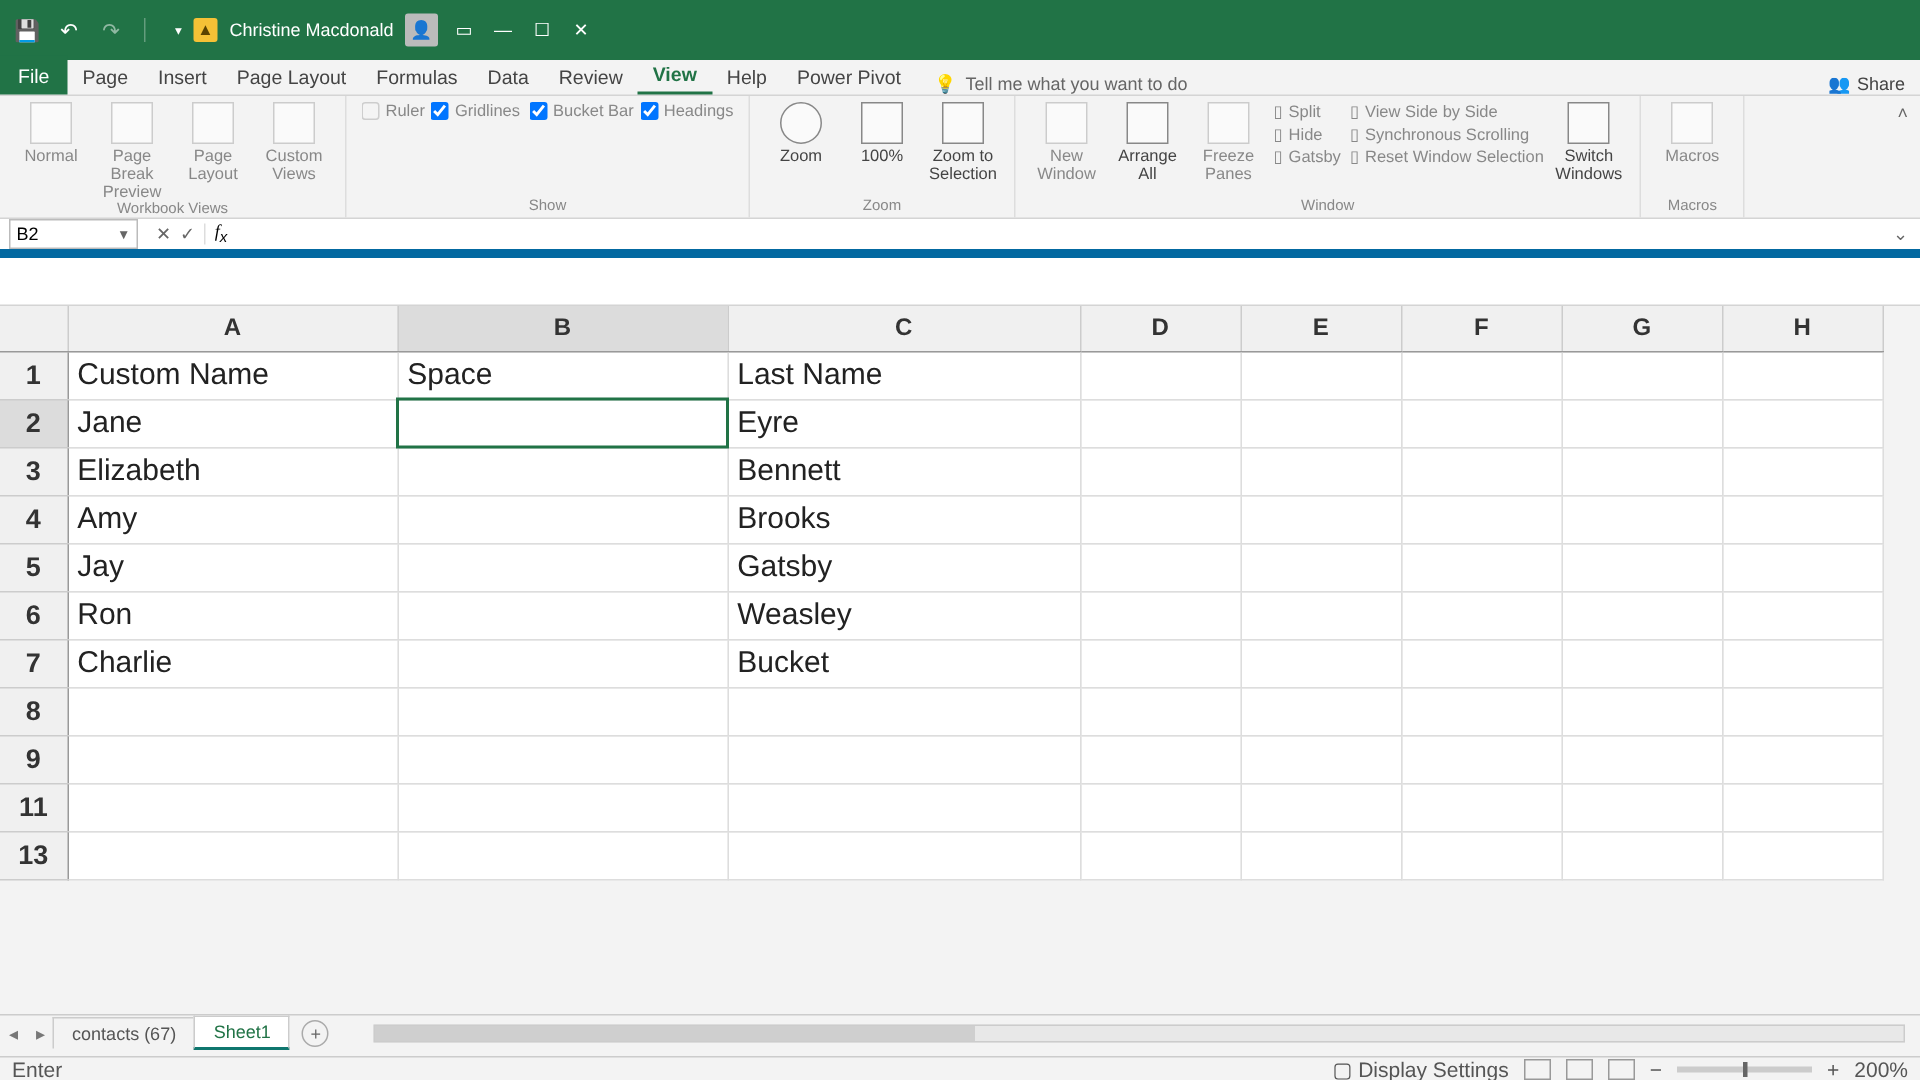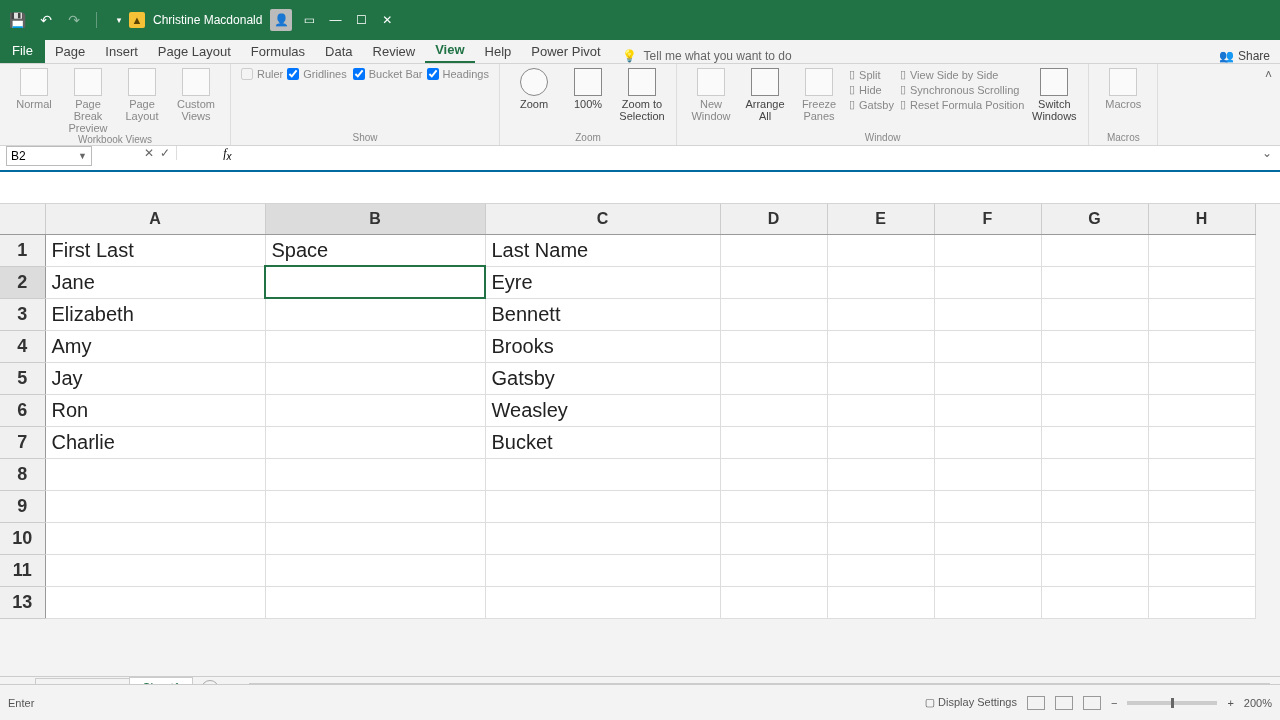--- a/index.html
+++ b/index.html
@@ -34,21 +34,21 @@
 .vbtn.dark{ color:#444;}
 .vbtn.dark .ico{ border-color:#888;}
 .checks{ display:flex; flex-direction:row; gap:4px; font-size:11px; color:#888;}
 .checks label{ display:flex; align-items:center; gap:4px;}
 .checks input{ width:12px;height:12px;}
 .winitems{ display:flex; flex-direction:column; gap:2px; font-size:11px; color:#888;}
 .winitems span{ display:flex; align-items:center; gap:4px;}
 .collapse{ margin-left:auto; padding:4px 8px; font-size:12px; color:#666;}
 
 
-.fxrow{ height:26px; background:#fff; border-bottom:2px solid #0369a1; display:flex; align-items:flex-start; font-size:12px;gap:40px;}
+.fxrow{ height:26px; background:#fff; border-bottom:6px solid #0369a1; display:flex; align-items:center; font-size:12px;}
 .namebox{ width:86px; height:20px; border:1px solid #bbb; margin:0 6px; padding:0 4px; display:flex; align-items:center; justify-content:space-between; background:#fff;}
 .namebox .dd{ font-size:9px; color:#666;}
 .fx-btns{ display:flex; gap:6px; padding:0 6px; color:#666; border-right:1px solid #ddd;}
 .fx-lbl{ font-style:italic; font-family:"Times New Roman",serif; padding:0 6px;}
 .fx-input{ flex:1; height:20px; border:none; background:#fff; padding-left:4px;}
 
 
 .fxband{ height:32px; background:#fff; border-bottom:1px solid #d4d4d4;}
 
 
@@ -68,21 +68,21 @@
 
 .sheettabs{ position:absolute; left:0; right:0; bottom:20px; height:24px; background:#f3f3f3; border-top:1px solid #ccc; display:flex; align-items:center; font-size:12px;}
 .navarr{ padding:0 6px; color:#777;}
 .shtab{ padding:3px 12px; border:1px solid #ccc; border-bottom:none; background:#f3f3f3; color:#555; margin-left:-1px;}
 .shtab.active{ background:#fff; color:#217346; border-bottom:2px solid #0f766e; font-weight:400;}
 .addsh{ width:18px;height:18px; border:1px solid #aaa; border-radius:50%; margin-left:8px; display:flex;align-items:center;justify-content:center; font-size:12px; color:#666;}
 .hscroll{ flex:1; margin:0 10px 0 30px; height:12px; background:#e8e8e8; border:1px solid #ccc; position:relative;}
 .hscroll .thumb{ position:absolute; left:0; width:400px; top:0; bottom:0; background:#cfcfcf;}
 
 
-.status{ position:absolute; left:0; right:0; bottom:0; height:36px; background:#f3f3f3; border-top:1px solid #ccc; display:flex; align-items:center; font-size:11px; color:#555; padding:0 8px;}
+.status{ position:absolute; left:0; right:0; bottom:0; height:16px; background:#f3f3f3; border-top:1px solid #ccc; display:flex; align-items:center; font-size:14px; color:#555; padding:0 8px;}
 .status .right{ margin-left:auto; display:flex; align-items:center; gap:10px;}
 .viewbtn{ width:18px;height:14px; border:1px solid #999; }
 .zoomtrack{ width:90px; height:4px; background:#ccc; position:relative;}
 .zoomtrack .zh{ position:absolute; left:44px; top:-3px; width:3px; height:10px; background:#666;}
 </style>
 </head>
 <body>
 
 <div class="titlebar">
   <div class="tb-left">
@@ -206,21 +206,21 @@
           <span>Freeze Panes</span>
         </div>
       <div class="winitems">
         <span>▯ <span>Split</span></span>
         <span>▯ <span>Hide</span></span>
         <span>▯ <span>Gatsby</span></span>
       </div>
       <div class="winitems">
         <span>▯ <span>View Side by Side</span></span>
         <span>▯ <span>Synchronous Scrolling</span></span>
-        <span>▯ <span>Reset Formula Position</span></span>
+        <span>▯ <span>Reset Window Selection</span></span>
       </div>
       <div class="vbtn dark">
           <div class="ico"></div>
           <span>Switch Windows</span>
         </div>
     </div>
     <div class="group-title">Window</div>
   </div>
 
   <div class="group">
@@ -260,21 +260,21 @@
           <th class="colhdr cB sel">B</th>
           <th class="colhdr cC">C</th>
           <th class="colhdr cD">D</th>
           <th class="colhdr cE">E</th>
           <th class="colhdr cF">F</th>
           <th class="colhdr cG">G</th>
           <th class="colhdr cH">H</th>
         </tr>
         <tr>
           <th class="rowhdr">1</th>
-          <td class="cell cA">First Last</td>
+          <td class="cell cA">Custom Name</td>
           <td class="cell cB">Space</td>
           <td class="cell cC">Last Name</td>
           <td class="cell cD"></td>
           <td class="cell cE"></td>
           <td class="cell cF"></td>
           <td class="cell cG"></td>
           <td class="cell cH"></td>
         </tr>
         <tr>
           <th class="rowhdr sel">2</th>
@@ -348,31 +348,20 @@
           <td class="cell cB"></td>
           <td class="cell cC"></td>
           <td class="cell cD"></td>
           <td class="cell cE"></td>
           <td class="cell cF"></td>
           <td class="cell cG"></td>
           <td class="cell cH"></td>
         </tr>
         <tr>
           <th class="rowhdr">9</th>
-          <td class="cell cA"></td>
-          <td class="cell cB"></td>
-          <td class="cell cC"></td>
-          <td class="cell cD"></td>
-          <td class="cell cE"></td>
-          <td class="cell cF"></td>
-          <td class="cell cG"></td>
-          <td class="cell cH"></td>
-        </tr>
-        <tr>
-          <th class="rowhdr">10</th>
           <td class="cell cA"></td>
           <td class="cell cB"></td>
           <td class="cell cC"></td>
           <td class="cell cD"></td>
           <td class="cell cE"></td>
           <td class="cell cF"></td>
           <td class="cell cG"></td>
           <td class="cell cH"></td>
         </tr>
         <tr>

